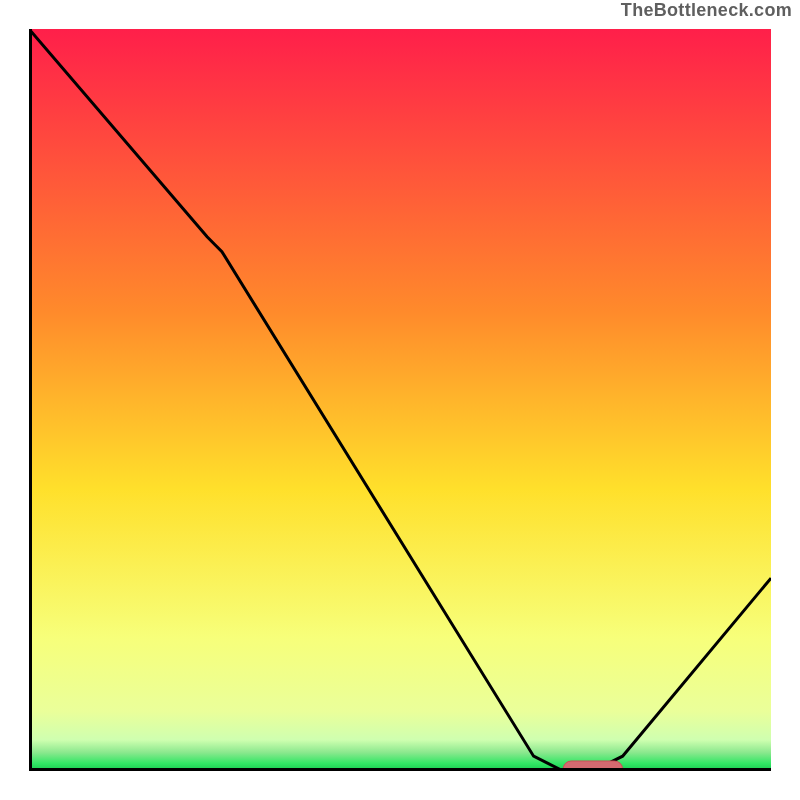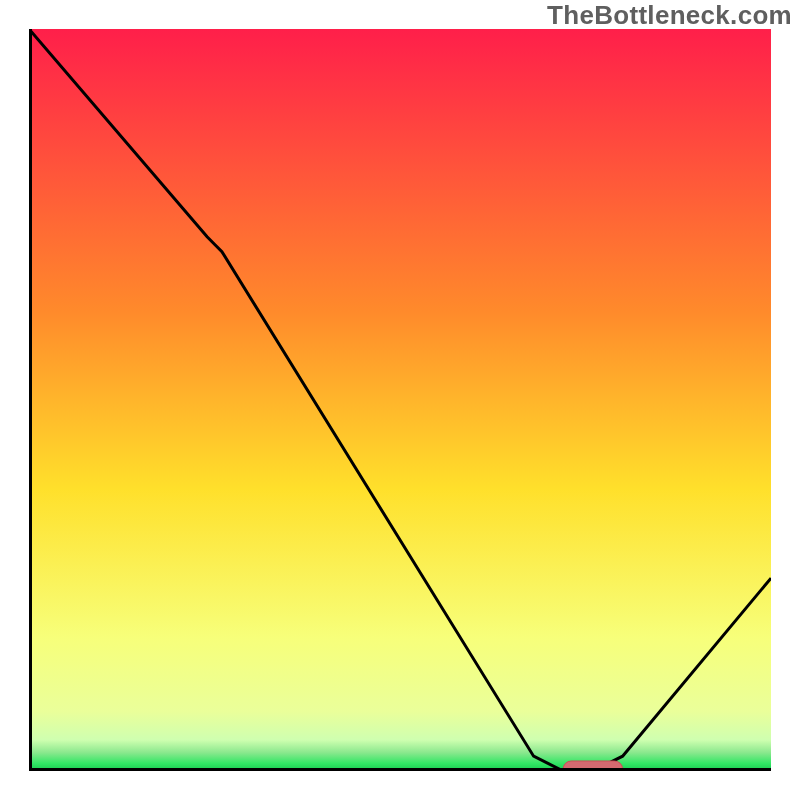--- a/index.html
+++ b/index.html
@@ -13,21 +13,21 @@
   }
   .stage {
     position: relative;
     width: 800px;
     height: 800px;
   }
   .watermark {
     position: absolute;
     top: 0;
     right: 8px;
-    font-size: 26px;
+    font-size: 18px;
     font-weight: 600;
     color: #5f5f5f;
     letter-spacing: 0.3px;
     user-select: none;
   }
   .plot {
     position: absolute;
     left: 29px;
     top: 29px;
     width: 742px;

